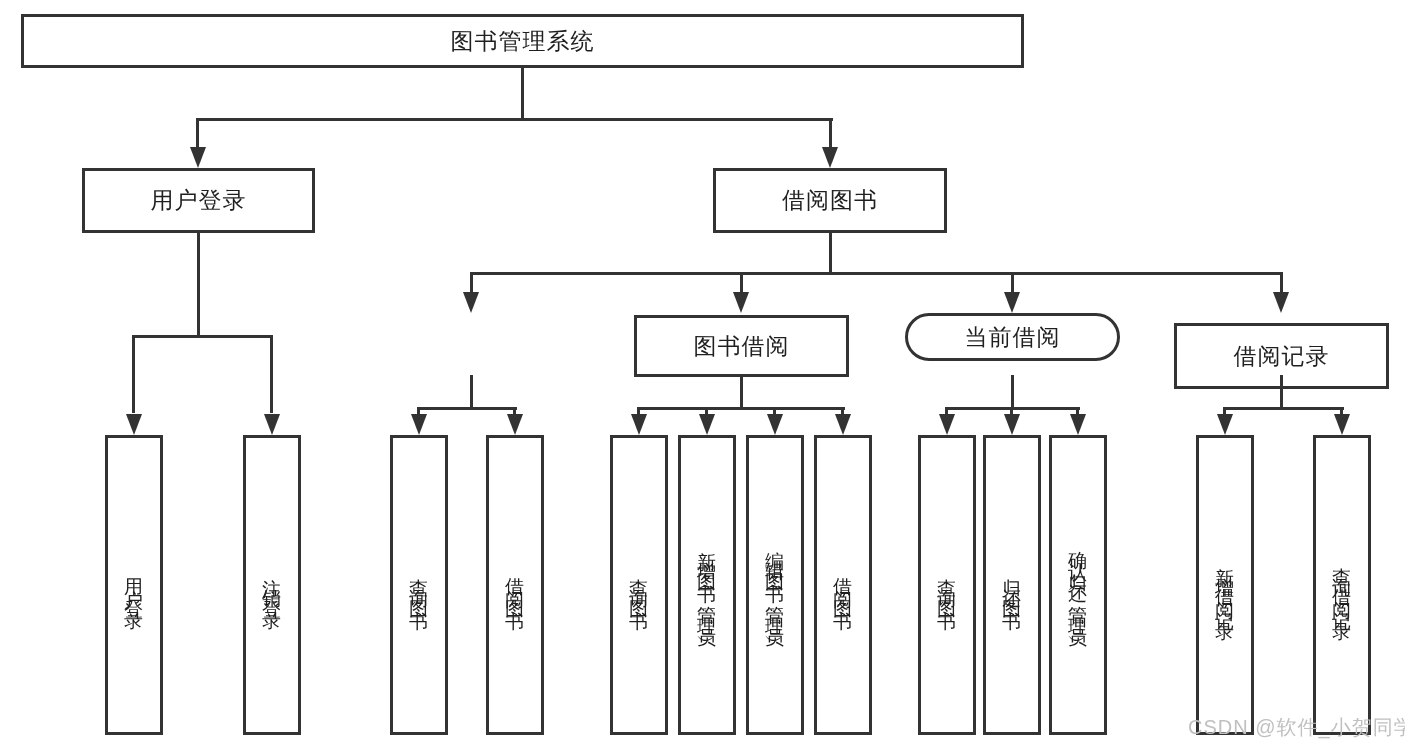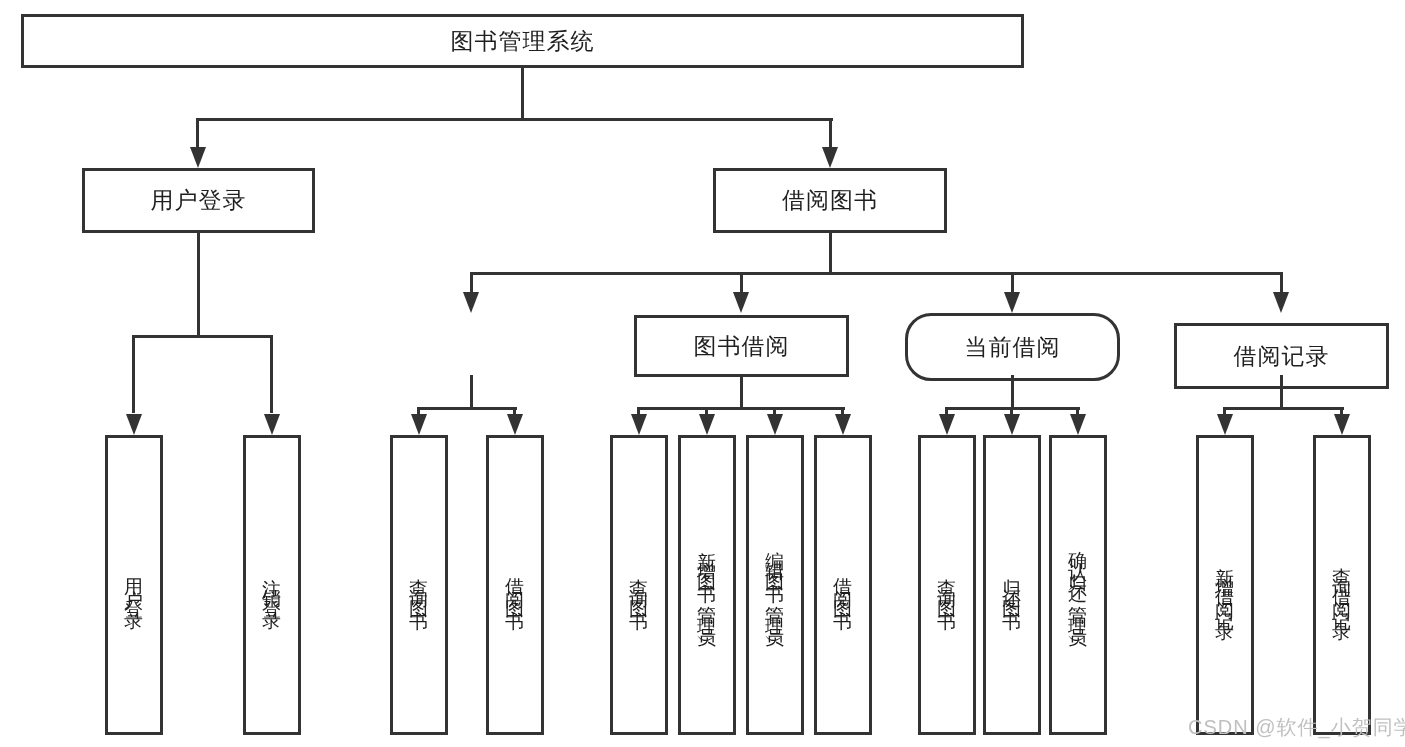--- a/index.html
+++ b/index.html
@@ -93,21 +93,21 @@
   <div class="line" style="left:740px; top:272px; width:3px; height:21px;"></div>
   <div class="arrow" style="left:733px; top:292px;"></div>
   <div class="line" style="left:1011px; top:272px; width:3px; height:21px;"></div>
   <div class="arrow" style="left:1004px; top:292px;"></div>
   <div class="line" style="left:1280px; top:272px; width:3px; height:21px;"></div>
   <div class="arrow" style="left:1273px; top:292px;"></div>
 
   <div class="node" style="left:634px; top:315px; width:215px; height:62px;">
     <span class="hlabel">图书借阅</span>
   </div>
-  <div class="node" style="left:905px; top:313px; width:215px; height:68px;border-radius:26px;">
+  <div class="node" style="left:905px; top:313px; width:215px; height:48px;border-radius:26px;">
     <span class="hlabel">当前借阅</span>
   </div>
   <div class="node" style="left:1174px; top:323px; width:215px; height:66px;">
     <span class="hlabel">借阅记录</span>
   </div>
 
   <div class="line" style="left:470px; top:375px; width:3px; height:34px;"></div>
   <div class="line" style="left:417px; top:407px; width:100px; height:3px;"></div>
   <div class="line" style="left:417px; top:407px; width:3px; height:9px;"></div>
   <div class="arrow" style="left:411px; top:414px;"></div>

